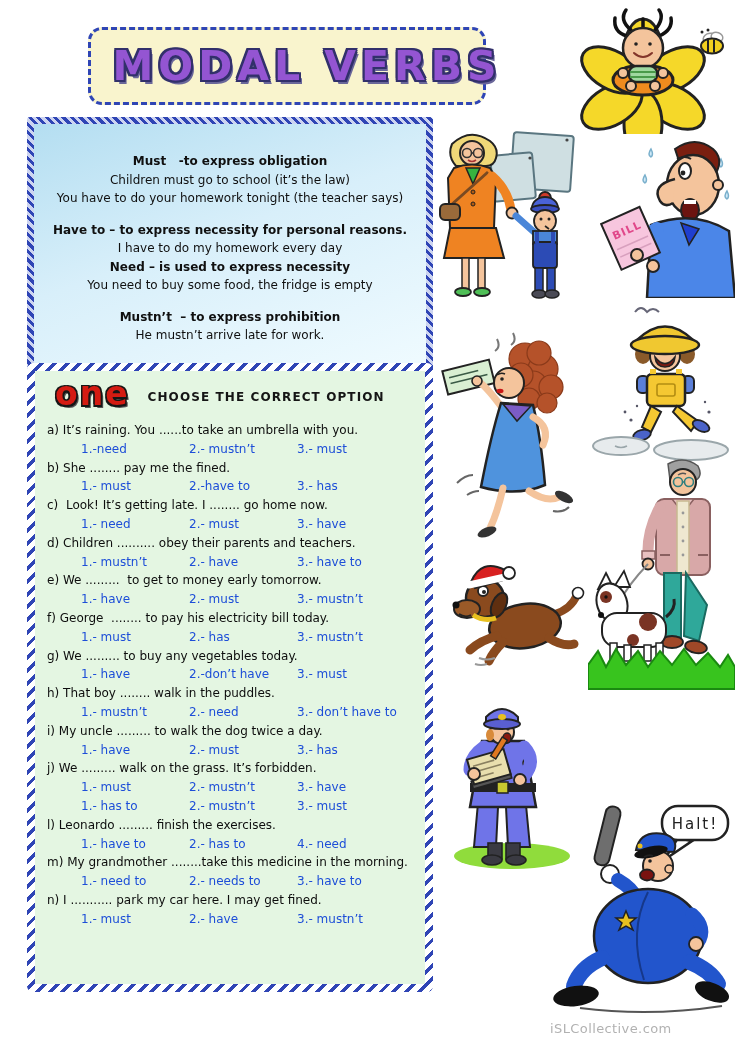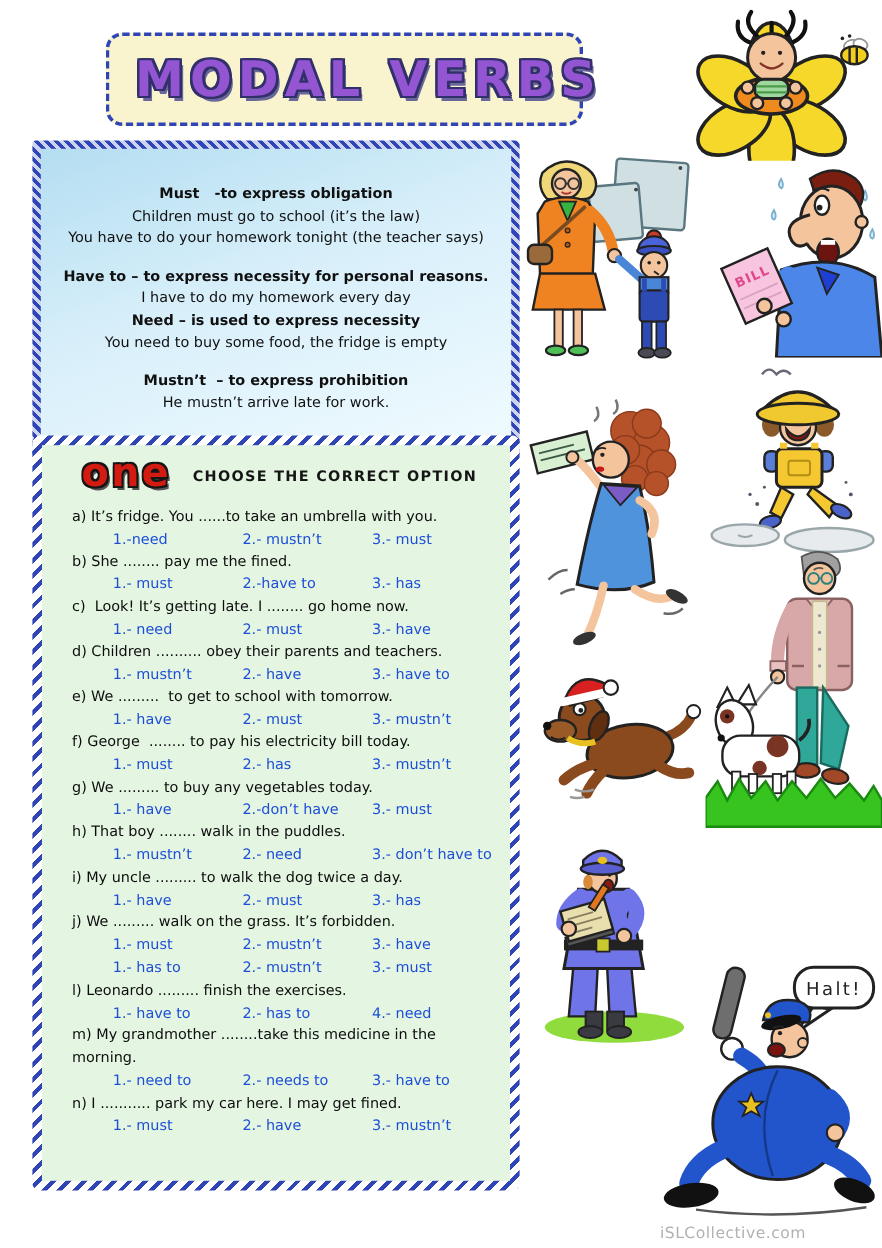--- a/index.html
+++ b/index.html
@@ -22,21 +22,21 @@
                background:linear-gradient(160deg,#b4def1 0%,#d8effa 45%,#f0fbff 100%);
                display:flex;flex-direction:column;justify-content:center;text-align:center;padding:4px 2px;}
   .rule-line{font-size:12px;line-height:18.5px;color:#101010;white-space:pre-wrap;}
   .rule-line.bold{font-weight:bold;}
   .rule-line.gap{height:13px;}
 
   
   .exercise-box{position:absolute;left:27px;top:363px;width:406px;height:629px;box-sizing:border-box;
                 padding:8px;border-radius:6px;
                 background:repeating-linear-gradient(135deg,#2f45b5 0 3.5px,#ffffff 3.5px 9px);}
-  .exercise-inner{width:100%;height:100%;box-sizing:border-box;background:#e4f6e2;padding:10px 6px 0 25px;}
+  .exercise-inner{width:100%;height:100%;box-sizing:border-box;background:#e4f6e2;padding:10px 6px 0 12px;}
   .ex-header{display:flex;align-items:flex-end;gap:18px;margin:0 0 14px 8px;}
   .one-label{font-size:33px;line-height:26px;font-weight:bold;color:#d41b12;letter-spacing:2px;
              text-shadow:-1.5px -1.5px 0 #161616,1.5px -1.5px 0 #161616,-1.5px 1.5px 0 #161616,
                          1.5px 1.5px 0 #161616,2.5px 3px 0 #555;}
   .ex-heading{font-size:12px;font-weight:bold;letter-spacing:1.1px;color:#151515;padding-bottom:3px;}
   .ex-q{font-size:12px;line-height:18.8px;color:#0d0d0d;white-space:pre-wrap;}
   .ex-opts{font-size:12px;line-height:18.8px;padding-left:34px;color:#1d4ed8;white-space:nowrap;}
   .opt{display:inline-block;width:108px;}
   .opt:last-child{width:auto;}
 
@@ -118,37 +118,37 @@
   </div>
 
   <div class="exercise-box">
     <div class="exercise-inner">
       <div class="ex-header">
         <span class="one-label">one</span>
         <span class="ex-heading">CHOOSE THE CORRECT OPTION</span>
       </div>
       <div id="items-list">
           <div class="ex-item">
-            <div class="ex-q">a) It’s fridge. You ......to take an umbrella with you.</div>
+            <div class="ex-q">a) It’s raining. You ......to take an umbrella with you.</div>
             <div class="ex-opts"><span class="opt">1.-need</span><span class="opt">2.- mustn’t</span><span class="opt">3.- must</span></div>
           </div>
           <div class="ex-item">
             <div class="ex-q">b) She ........ pay me the fined.</div>
             <div class="ex-opts"><span class="opt">1.- must</span><span class="opt">2.-have to</span><span class="opt">3.- has</span></div>
           </div>
           <div class="ex-item">
             <div class="ex-q">c)  Look! It’s getting late. I ........ go home now.</div>
             <div class="ex-opts"><span class="opt">1.- need</span><span class="opt">2.- must</span><span class="opt">3.-  have</span></div>
           </div>
           <div class="ex-item">
             <div class="ex-q">d) Children .......... obey their parents and teachers.</div>
             <div class="ex-opts"><span class="opt">1.- mustn’t</span><span class="opt">2.- have</span><span class="opt">3.- have to</span></div>
           </div>
           <div class="ex-item">
-            <div class="ex-q">e) We .........  to get to school with tomorrow.</div>
+            <div class="ex-q">e) We .........  to get to money early tomorrow.</div>
             <div class="ex-opts"><span class="opt">1.-  have</span><span class="opt">2.- must</span><span class="opt">3.- mustn’t</span></div>
           </div>
           <div class="ex-item">
             <div class="ex-q">f) George  ........ to pay his electricity bill today.</div>
             <div class="ex-opts"><span class="opt">1.-  must</span><span class="opt">2.- has</span><span class="opt">3.- mustn’t</span></div>
           </div>
           <div class="ex-item">
             <div class="ex-q">g) We ......... to buy any vegetables today.</div>
             <div class="ex-opts"><span class="opt">1.- have</span><span class="opt">2.-don’t have</span><span class="opt">3.- must</span></div>
           </div>

